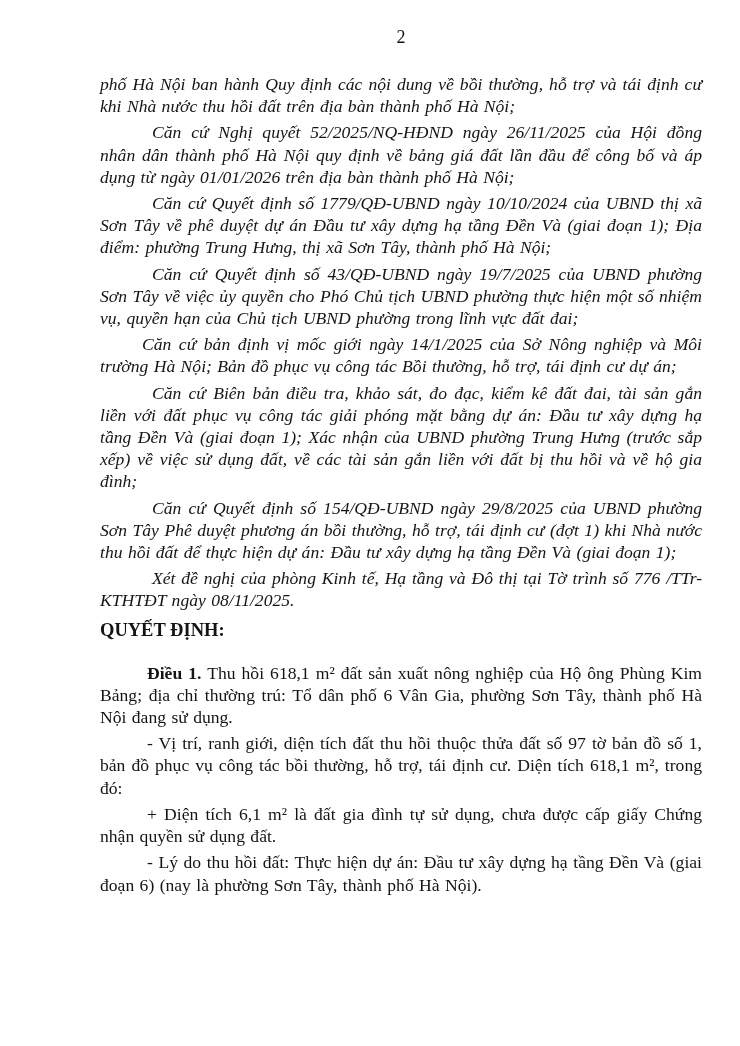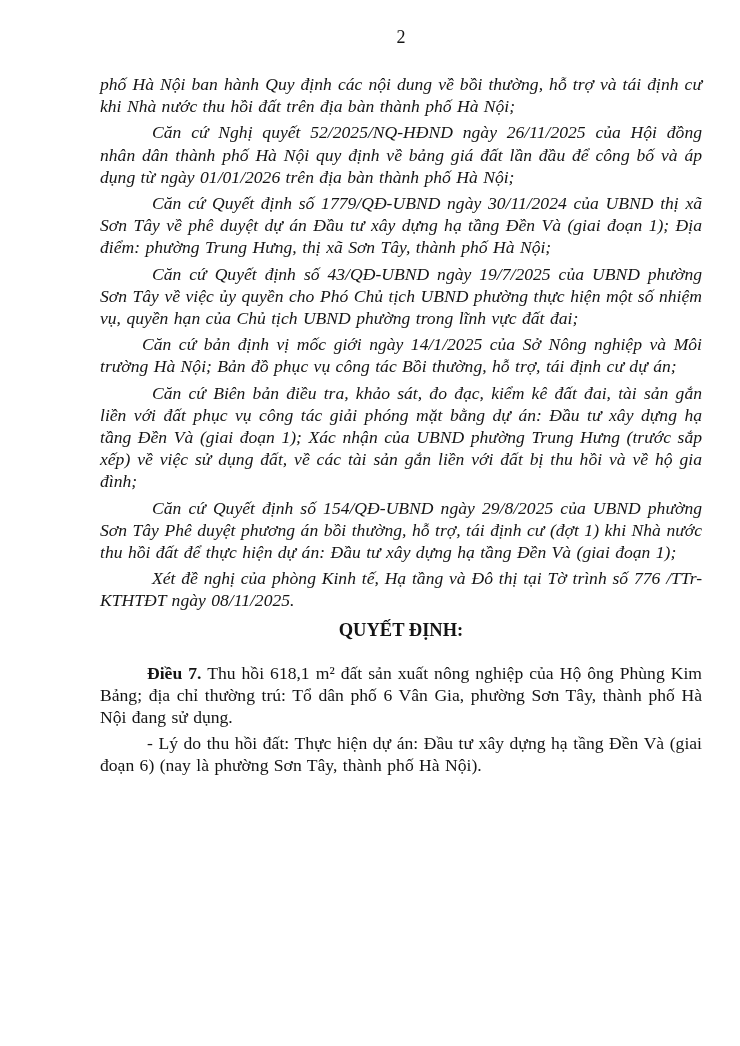--- a/index.html
+++ b/index.html
@@ -45,54 +45,56 @@
     margin-top: 4px;
   }
   .preamble p.small-indent {
     text-indent: 42px;
   }
   .decision-heading {
     margin: 6px 0 20px 0;
     font-size: 18.5px;
     line-height: 24px;
     font-weight: bold;
-    text-align: center;
+    text-align: left;
   }
   .body-block p {
     text-indent: 47px;
   }
   .body-block b {
     font-weight: bold;
   }
 </style>
 </head>
 <body>
 
 <div class="page">
   <div class="content">
 
     <div class="page-number">2</div>
 
     <div class="preamble">
       <p class="no-indent">phố Hà Nội ban hành Quy định các nội dung về bồi thường, hỗ trợ và tái định cư khi Nhà nước thu hồi đất trên địa bàn thành phố Hà Nội;</p>
       <p>Căn cứ Nghị quyết 52/2025/NQ-HĐND ngày 26/11/2025 của Hội đồng nhân dân thành phố Hà Nội quy định về bảng giá đất lần đầu để công bố và áp dụng từ ngày 01/01/2026 trên địa bàn thành phố Hà Nội;</p>
-      <p>Căn cứ Quyết định số 1779/QĐ-UBND ngày 30/11/2024 của UBND thị xã Sơn Tây về phê duyệt dự án Đầu tư xây dựng hạ tầng Đền Và (giai đoạn 1); Địa điểm: phường Trung Hưng, thị xã Sơn Tây, thành phố Hà Nội;</p>
+      <p>Căn cứ Quyết định số 1779/QĐ-UBND ngày 10/10/2024 của UBND thị xã Sơn Tây về phê duyệt dự án Đầu tư xây dựng hạ tầng Đền Và (giai đoạn 1); Địa điểm: phường Trung Hưng, thị xã Sơn Tây, thành phố Hà Nội;</p>
       <p>Căn cứ Quyết định số 43/QĐ-UBND ngày 19/7/2025 của UBND phường Sơn Tây về việc ủy quyền cho Phó Chủ tịch UBND phường thực hiện một số nhiệm vụ, quyền hạn của Chủ tịch UBND phường trong lĩnh vực đất đai;</p>
       <p class="small-indent">Căn cứ bản định vị mốc giới ngày 14/1/2025 của Sở Nông nghiệp và Môi trường Hà Nội; Bản đồ phục vụ công tác Bồi thường, hỗ trợ, tái định cư dự án;</p>
       <p>Căn cứ Biên bản điều tra, khảo sát, đo đạc, kiểm kê đất đai, tài sản gắn liền với đất phục vụ công tác giải phóng mặt bằng dự án: Đầu tư xây dựng hạ tầng Đền Và (giai đoạn 1); Xác nhận của UBND phường Trung Hưng (trước sắp xếp) về việc sử dụng đất, về các tài sản gắn liền với đất bị thu hồi và về hộ gia đình;</p>
       <p>Căn cứ Quyết định số 154/QĐ-UBND ngày 29/8/2025 của UBND phường Sơn Tây Phê duyệt phương án bồi thường, hỗ trợ, tái định cư (đợt 1) khi Nhà nước thu hồi đất để thực hiện dự án: Đầu tư xây dựng hạ tầng Đền Và (giai đoạn 1);</p>
       <p>Xét đề nghị của phòng Kinh tế, Hạ tầng và Đô thị tại Tờ trình số 776 /TTr-KTHTĐT ngày 08/11/2025.</p>
     </div>
 
     <div class="decision-heading">QUYẾT ĐỊNH:</div>
 
     <div class="body-block">
-      <p><b>Điều 7.</b> <span>Thu hồi 618,1 m² đất sản xuất nông nghiệp của Hộ ông Phùng Kim Bảng; địa chỉ thường trú: Tổ dân phố 6 Vân Gia, phường Sơn Tây, thành phố Hà Nội đang sử dụng.</span></p>
+      <p><b>Điều 1.</b> <span>Thu hồi 618,1 m² đất sản xuất nông nghiệp của Hộ ông Phùng Kim Bảng; địa chỉ thường trú: Tổ dân phố 6 Vân Gia, phường Sơn Tây, thành phố Hà Nội đang sử dụng.</span></p>
+
+      <p>- Vị trí, ranh giới, diện tích đất thu hồi thuộc thửa đất số 97 tờ bản đồ số 1, bản đồ phục vụ công tác bồi thường, hỗ trợ, tái định cư. Diện tích 618,1 m², trong đó:</p>
 
 
-
+      <p>+ Diện tích 6,1 m² là đất gia đình tự sử dụng, chưa được cấp giấy Chứng nhận quyền sử dụng đất.</p>
 
       <p>- Lý do thu hồi đất: Thực hiện dự án: Đầu tư xây dựng hạ tầng Đền Và (giai đoạn 6) (nay là phường Sơn Tây, thành phố Hà Nội).</p>
 
     </div>
 
   </div>
 </div>
 
 </body></html>

